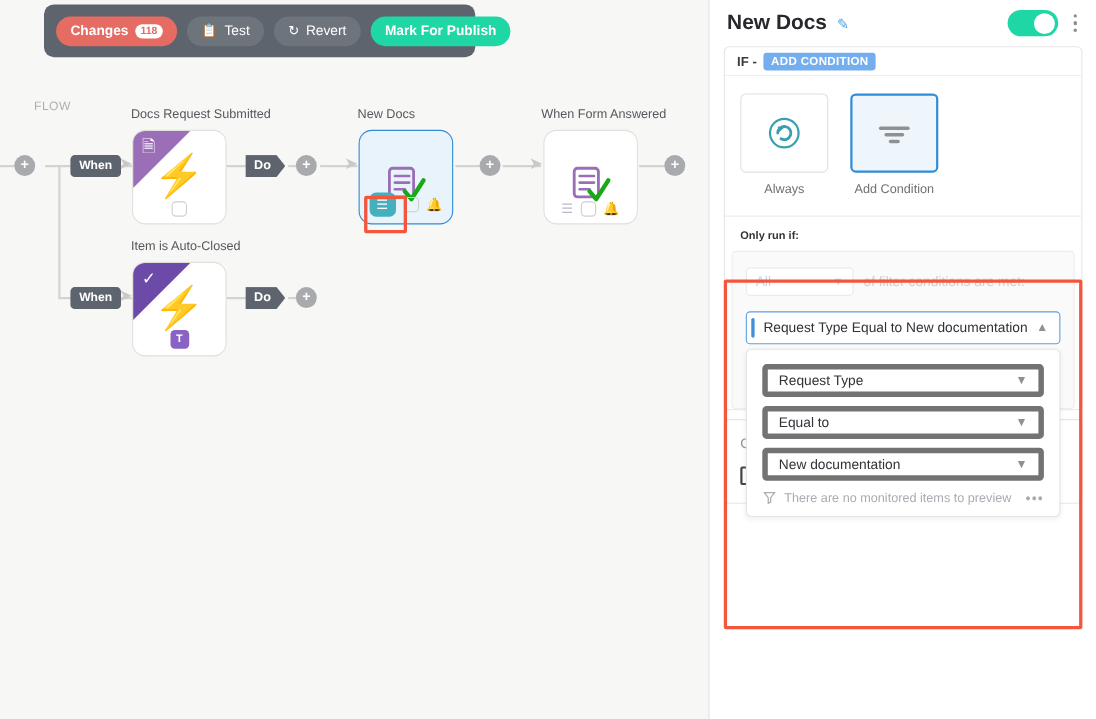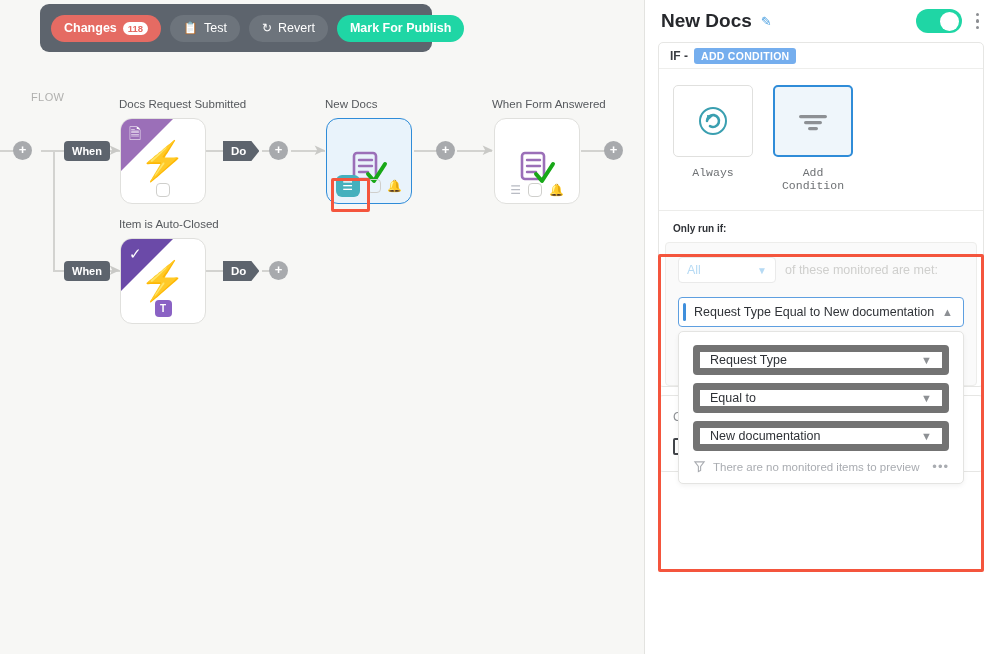--- a/index.html
+++ b/index.html
@@ -162,21 +162,21 @@
   }
 
   .opts { display: flex; gap: 20px; padding: 16px 14px 8px 14px; }
   .opt { width: 80px; }
   .opt-tile {
     width: 80px; height: 72px; border: 1px solid #e0e0de; border-radius: 5px;
     background: #fff; display: flex; align-items: center; justify-content: center;
     cursor: pointer;
   }
   .opt-tile.sel { border: 2px solid #2f8cd8; background: #eff6fb; }
-  .opt-cap { margin-top: 9px; font-size: 11.5px; color: #6e7174; text-align: center; font-family: Liberation Mono, monospace; }
+  .opt-cap { margin-top: 9px; font-size: 11.5px; color: #6e7174; text-align: center; }
 
   .divider { height: 1px; background: #ececea; margin: 10px 0 0 0; }
   .only-run {
     font-size: 10px; font-weight: bold; color: #2f3237;
     padding: 12px 14px 8px 14px;
   }
 
   .filter-zone {
     margin: 0 6px; padding: 14px 12px 12px 12px;
     background: #fafafa; border: 1px solid #ededeb; border-radius: 4px;
@@ -204,21 +204,21 @@
   .cond-chev { margin-left: auto; color: #8d9094; font-size: 11px; }
 
   
   .expand {
     position: absolute; left: 12px; right: 12px; top: 88px;
     background: #fff; border: 1px solid #e4e4e2; border-radius: 5px;
     padding: 13px 14px 9px 14px; z-index: 12;
     box-shadow: 0 2px 5px rgba(0,0,0,.05);
   }
   .dd {
-    height: 30px; border: 7px solid #737373; border-radius: 4px; background: #fff;
+    height: 30px; border: 5px solid #737373; border-radius: 4px; background: #fff;
     display: flex; align-items: center; padding: 0 10px; margin-bottom: 8px;
     font-size: 12.5px; color: #2f3237; cursor: pointer;
   }
   .dd .cv { margin-left: auto; color: #8d9094; font-size: 11px; }
   .warn-row { display: flex; align-items: center; gap: 7px; margin-top: 2px; }
   .warn-txt { font-size: 11.5px; color: #a9acb1; }
   .dots-h { margin-left: auto; color: #a9acb1; font-size: 13px; letter-spacing: 1px; cursor: pointer; }
 
   .and-link {
     margin-top: 9px; font-size: 12.5px; color: #b6daf4; cursor: pointer;
@@ -405,21 +405,21 @@
       <div class="divider"></div>
 
       <div class="only-run">Only run if:</div>
 
       <div class="filter-zone">
         <div class="row1">
           <div class="sel-all">
             <span>All</span>
             <span class="cv">▼</span>
           </div>
-          <span class="row1-txt">of these monitored are met:</span>
+          <span class="row1-txt">of filter conditions are met:</span>
         </div>
 
         <div class="cond-row">
           <div class="cond-accent"></div>
           <span class="cond-txt">Request Type Equal to New documentation</span>
           <span class="cond-chev">▲</span>
         </div>
 
         <div class="and-link">+ AND</div>
 

